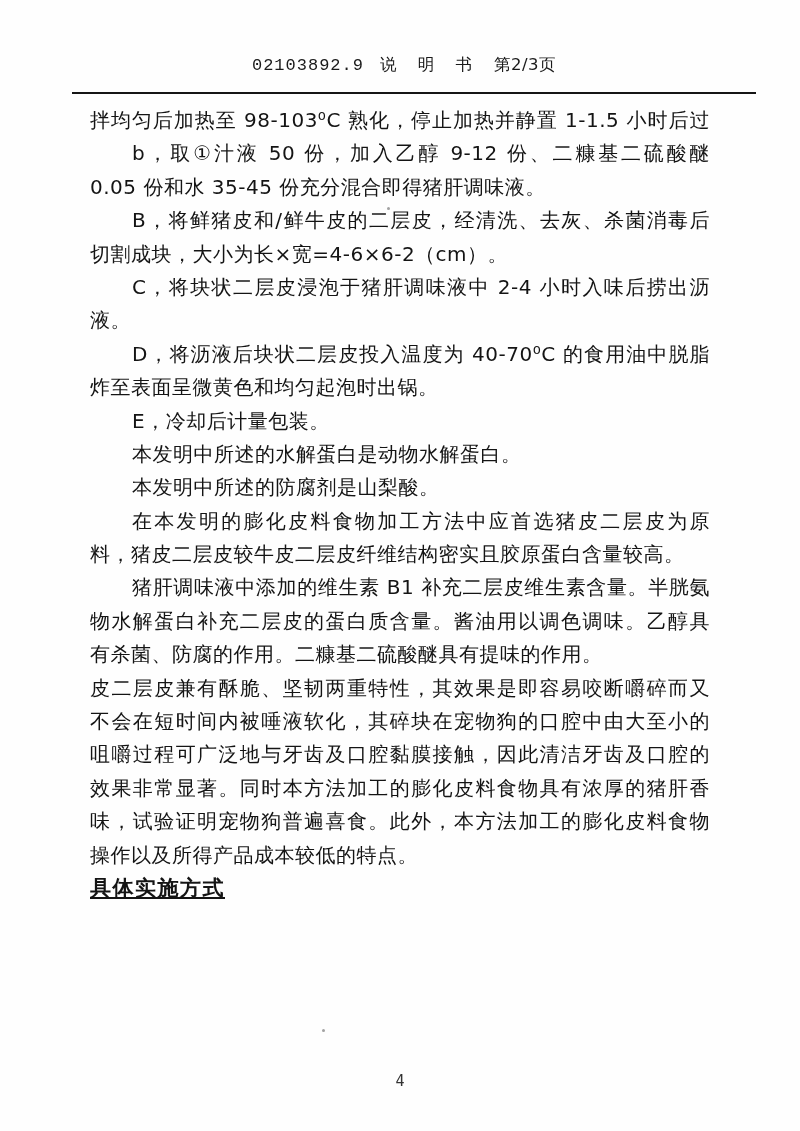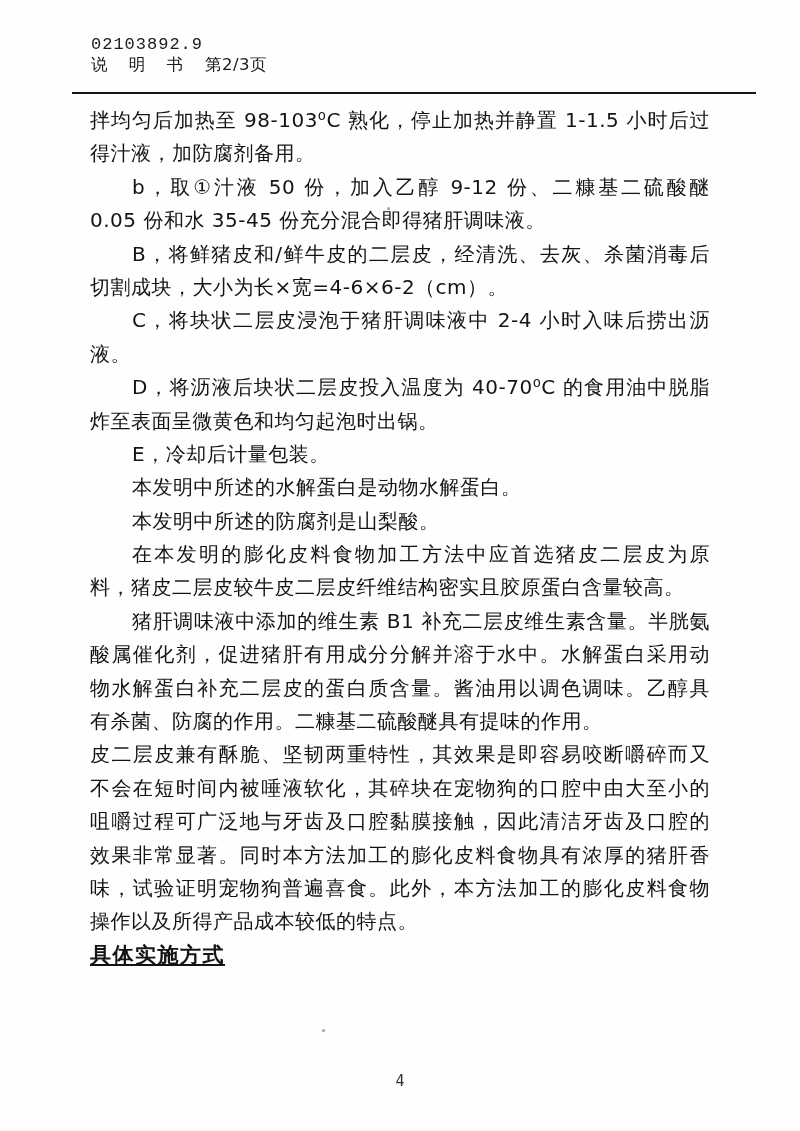--- a/index.html
+++ b/index.html
@@ -16,23 +16,22 @@
     font-family: "DejaVu Sans", sans-serif;
     overflow: hidden;
   }
   .hdr {
     position: absolute;
     top: 54px;
     left: 75px;
     right: 67px;
     height: 22px;
     display: flex;
-    justify-content: flex-end;
+    justify-content: center;
     align-items: baseline;
-    flex-direction: column;
   }
   .patent-no {
     font-family: "Liberation Mono", "DejaVu Sans Mono", monospace;
     font-size: 17px;
     letter-spacing: 1px;
     color: #1a1a1a;
   }
   .hdr-right {
     font-size: 16.5px;
     color: #1a1a1a;
@@ -116,36 +115,34 @@
     <span class="hdr-right">
       <span class="doc-type">说 明 书</span>
       <span class="page-ind">第2/3页</span>
     </span>
   </div>
 
   <div class="rule"></div>
 
   <div class="body-block" id="body-lines">
       <div class="line jfull">拌均匀后加热至 98-103⁰C 熟化，停止加热并静置 1-1.5 小时后过滤</div>
-      <div class="line">得汁液，加防腐剂备用。</div>
       <div class="line jfull indent">b，取①汁液 50 份，加入乙醇 9-12 份、二糠基二硫酸醚 0.01-</div>
       <div class="line">0.05 份和水 35-45 份充分混合即得猪肝调味液。</div>
       <div class="line jfull indent">B，将鲜猪皮和/鲜牛皮的二层皮，经清洗、去灰、杀菌消毒后</div>
       <div class="line">切割成块，大小为长×宽=4-6×6-2（cm）。</div>
       <div class="line jfull indent">C，将块状二层皮浸泡于猪肝调味液中 2-4 小时入味后捞出沥</div>
       <div class="line">液。</div>
       <div class="line jfull indent">D，将沥液后块状二层皮投入温度为 40-70⁰C 的食用油中脱脂并</div>
       <div class="line">炸至表面呈微黄色和均匀起泡时出锅。</div>
       <div class="line indent">E，冷却后计量包装。</div>
       <div class="line indent">本发明中所述的水解蛋白是动物水解蛋白。</div>
       <div class="line indent">本发明中所述的防腐剂是山梨酸。</div>
       <div class="line jfull indent">在本发明的膨化皮料食物加工方法中应首选猪皮二层皮为原</div>
       <div class="line">料，猪皮二层皮较牛皮二层皮纤维结构密实且胶原蛋白含量较高。</div>
       <div class="line jfull indent">猪肝调味液中添加的维生素 B1 补充二层皮维生素含量。半胱氨</div>
-      <div class="line jfull">酸属催化剂，促进猪肝有用成分分解并溶于水中。水解蛋白采用动</div>
       <div class="line jfull">物水解蛋白补充二层皮的蛋白质含量。酱油用以调色调味。乙醇具</div>
       <div class="line">有杀菌、防腐的作用。二糠基二硫酸醚具有提味的作用。</div>
       <div class="line jfull">皮二层皮兼有酥脆、坚韧两重特性，其效果是即容易咬断嚼碎而又</div>
       <div class="line jfull">不会在短时间内被唾液软化，其碎块在宠物狗的口腔中由大至小的</div>
       <div class="line jfull">咀嚼过程可广泛地与牙齿及口腔黏膜接触，因此清洁牙齿及口腔的</div>
       <div class="line jfull">效果非常显著。同时本方法加工的膨化皮料食物具有浓厚的猪肝香</div>
       <div class="line jfull">味，试验证明宠物狗普遍喜食。此外，本方法加工的膨化皮料食物</div>
       <div class="line">操作以及所得产品成本较低的特点。</div>
       <div class="line heading">具体实施方式</div>
     </div>

